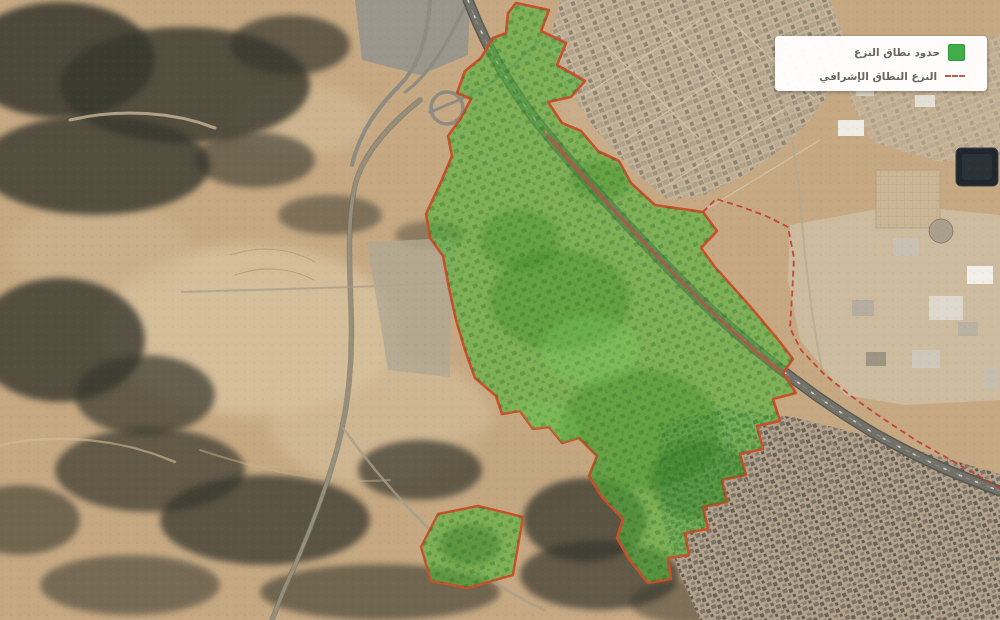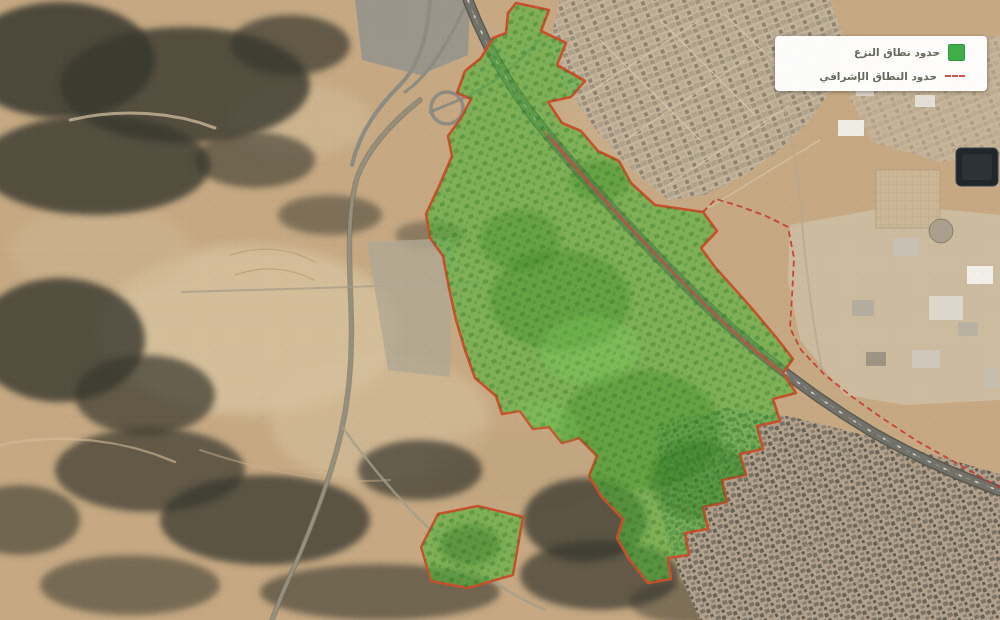--- a/index.html
+++ b/index.html
@@ -212,17 +212,17 @@
   <rect width="1000" height="620" fill="url(#noise)"></rect>
 </svg>
 
   <div class="legend">
     <div class="legend-row">
       <span class="swatch-green"></span>
       <span class="legend-label">حدود نطاق النزع</span>
     </div>
     <div class="legend-row">
       <span class="swatch-dash"></span>
-      <span class="legend-label">حدود النطاق الإشرافي</span>
+      <span class="legend-label">النزع النطاق الإشرافي</span>
     </div>
   </div>
 
 </div>
 
 </body></html>

